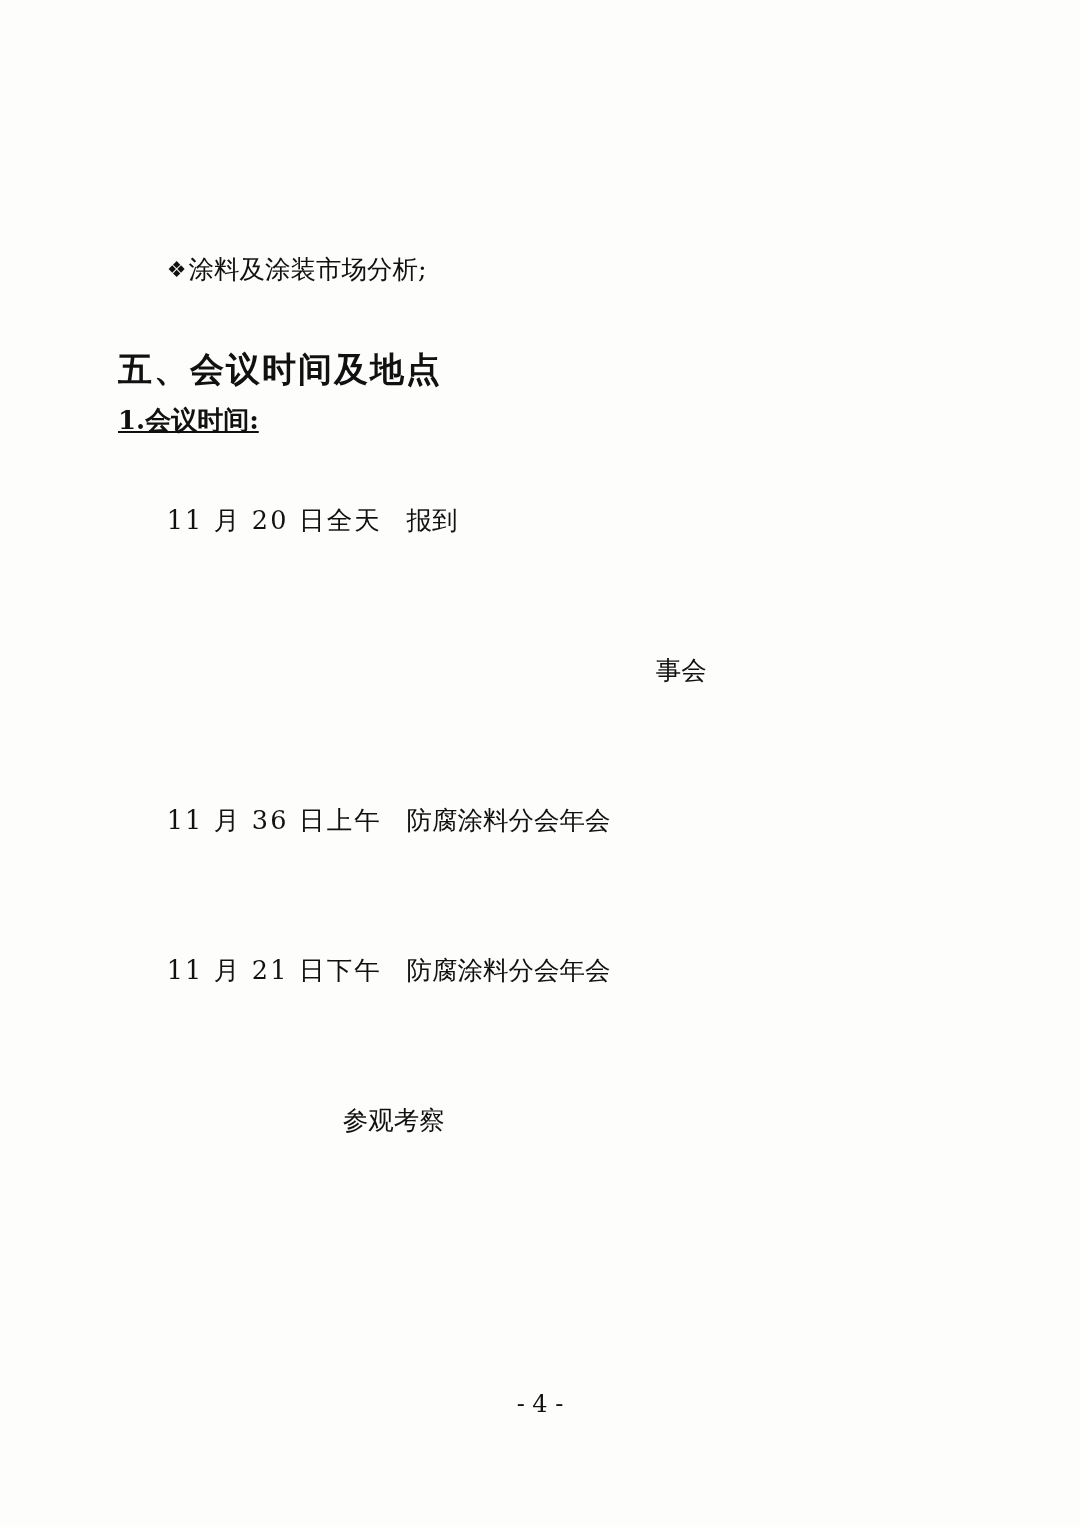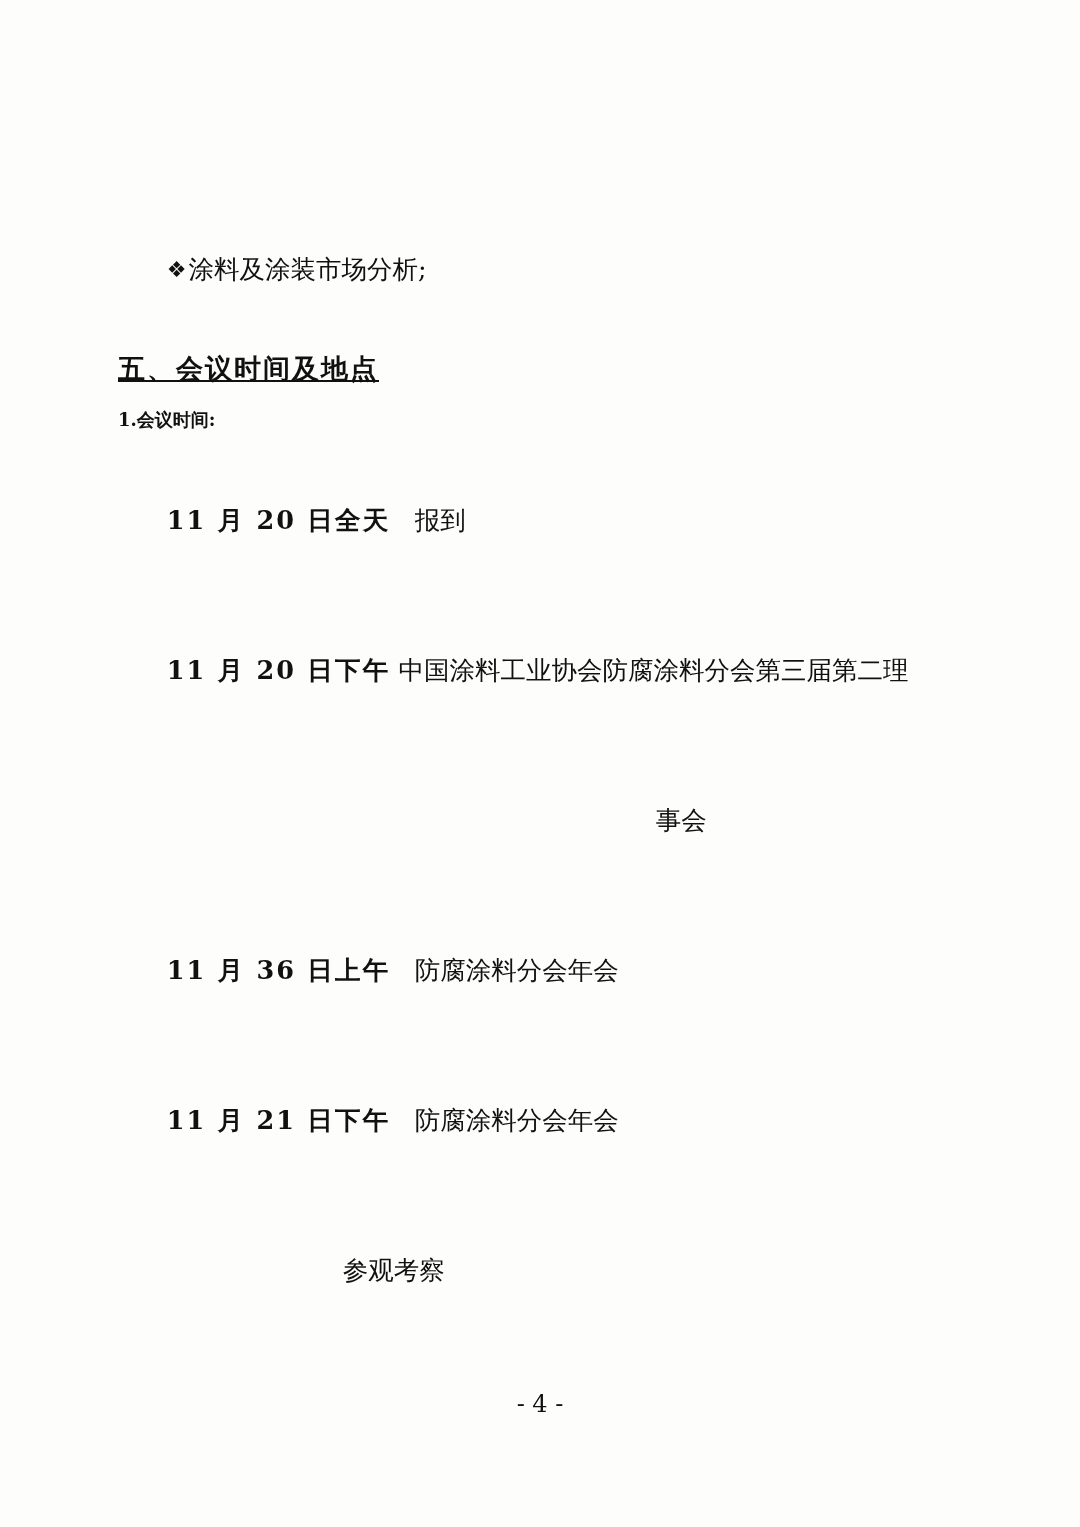--- a/index.html
+++ b/index.html
@@ -33,44 +33,43 @@
     line-height: 49px;
     white-space: pre;
   }
   .bullet-glyph {
     font-family: "DejaVu Sans", sans-serif;
     font-size: 22px;
     vertical-align: 1px;
     margin-right: 2px;
   }
   .heading {
-    font-size: 27px;
+    font-size: 34px;
     font-weight: bold;
     line-height: 52px;
     letter-spacing: 2px;
-    text-decoration: underline;
   }
   .sub-heading {
-    font-size: 18px;
+    font-size: 26px;
     font-weight: bold;
     line-height: 50px;
+    text-decoration: underline;
   }
   .plain {
     font-size: 25.5px;
     line-height: 50px;
     white-space: pre;
   }
   .bold {
     font-weight: normal;
   }
   .center-ish { padding-left: 176px; }
   .center-more { padding-left: 228px; text-align: center; }
   .spaced-date {
     letter-spacing: 2.2px;
-    font-weight: bold;
   }
   .footer {
     position: absolute;
     left: 0;
     top: 1390px;
     width: 1080px;
     text-align: center;
     font-size: 24px;
     font-family: "DejaVu Serif", serif;
   }
@@ -87,23 +86,20 @@
 
 
     <div class="heading">五、会议时间及地点</div>
 
     <div class="sub-heading">1.会议时间:</div>
 
     <div class="plain">
       <span class="spaced-date">11 月 20 日全天</span><span>   </span><span class="bold">报到</span>
     </div>
 
-    <div class="plain">
-      <span class="spaced-date">11 月 20 日下午</span><span> </span><span class="bold">中国涂料工业协会防腐涂料分会第三届第二理</span>
-    </div>
     <div class="plain center-more">
       <span class="bold">事会</span>
     </div>
 
     <div class="plain">
       <span class="spaced-date">11 月 36 日上午</span><span>   </span><span class="bold">防腐涂料分会年会</span>
     </div>
 
     <div class="plain">
       <span class="spaced-date">11 月 21 日下午</span><span>   </span><span class="bold">防腐涂料分会年会</span>

